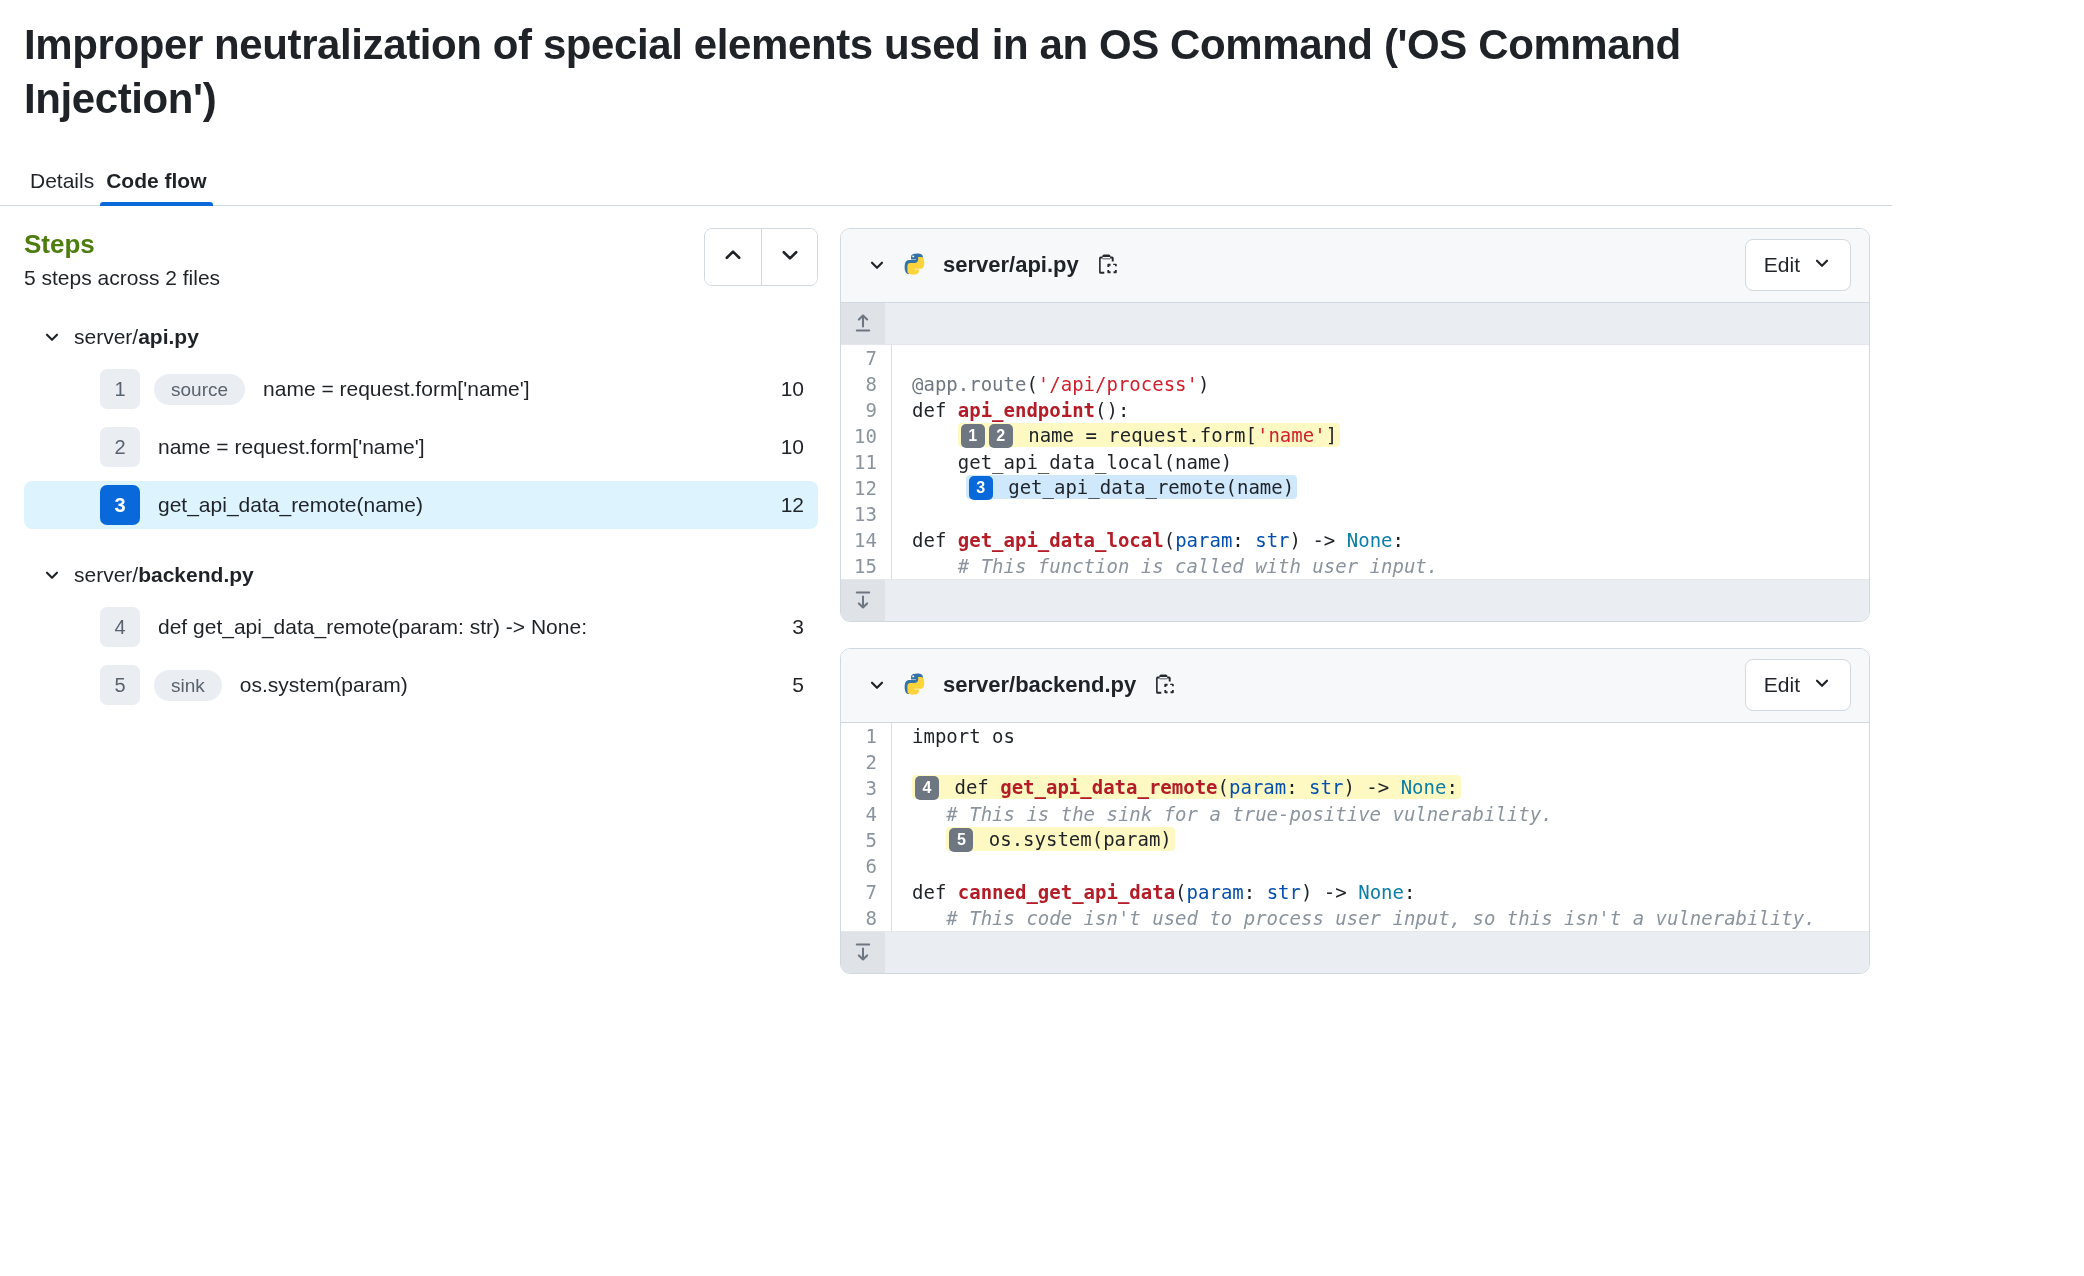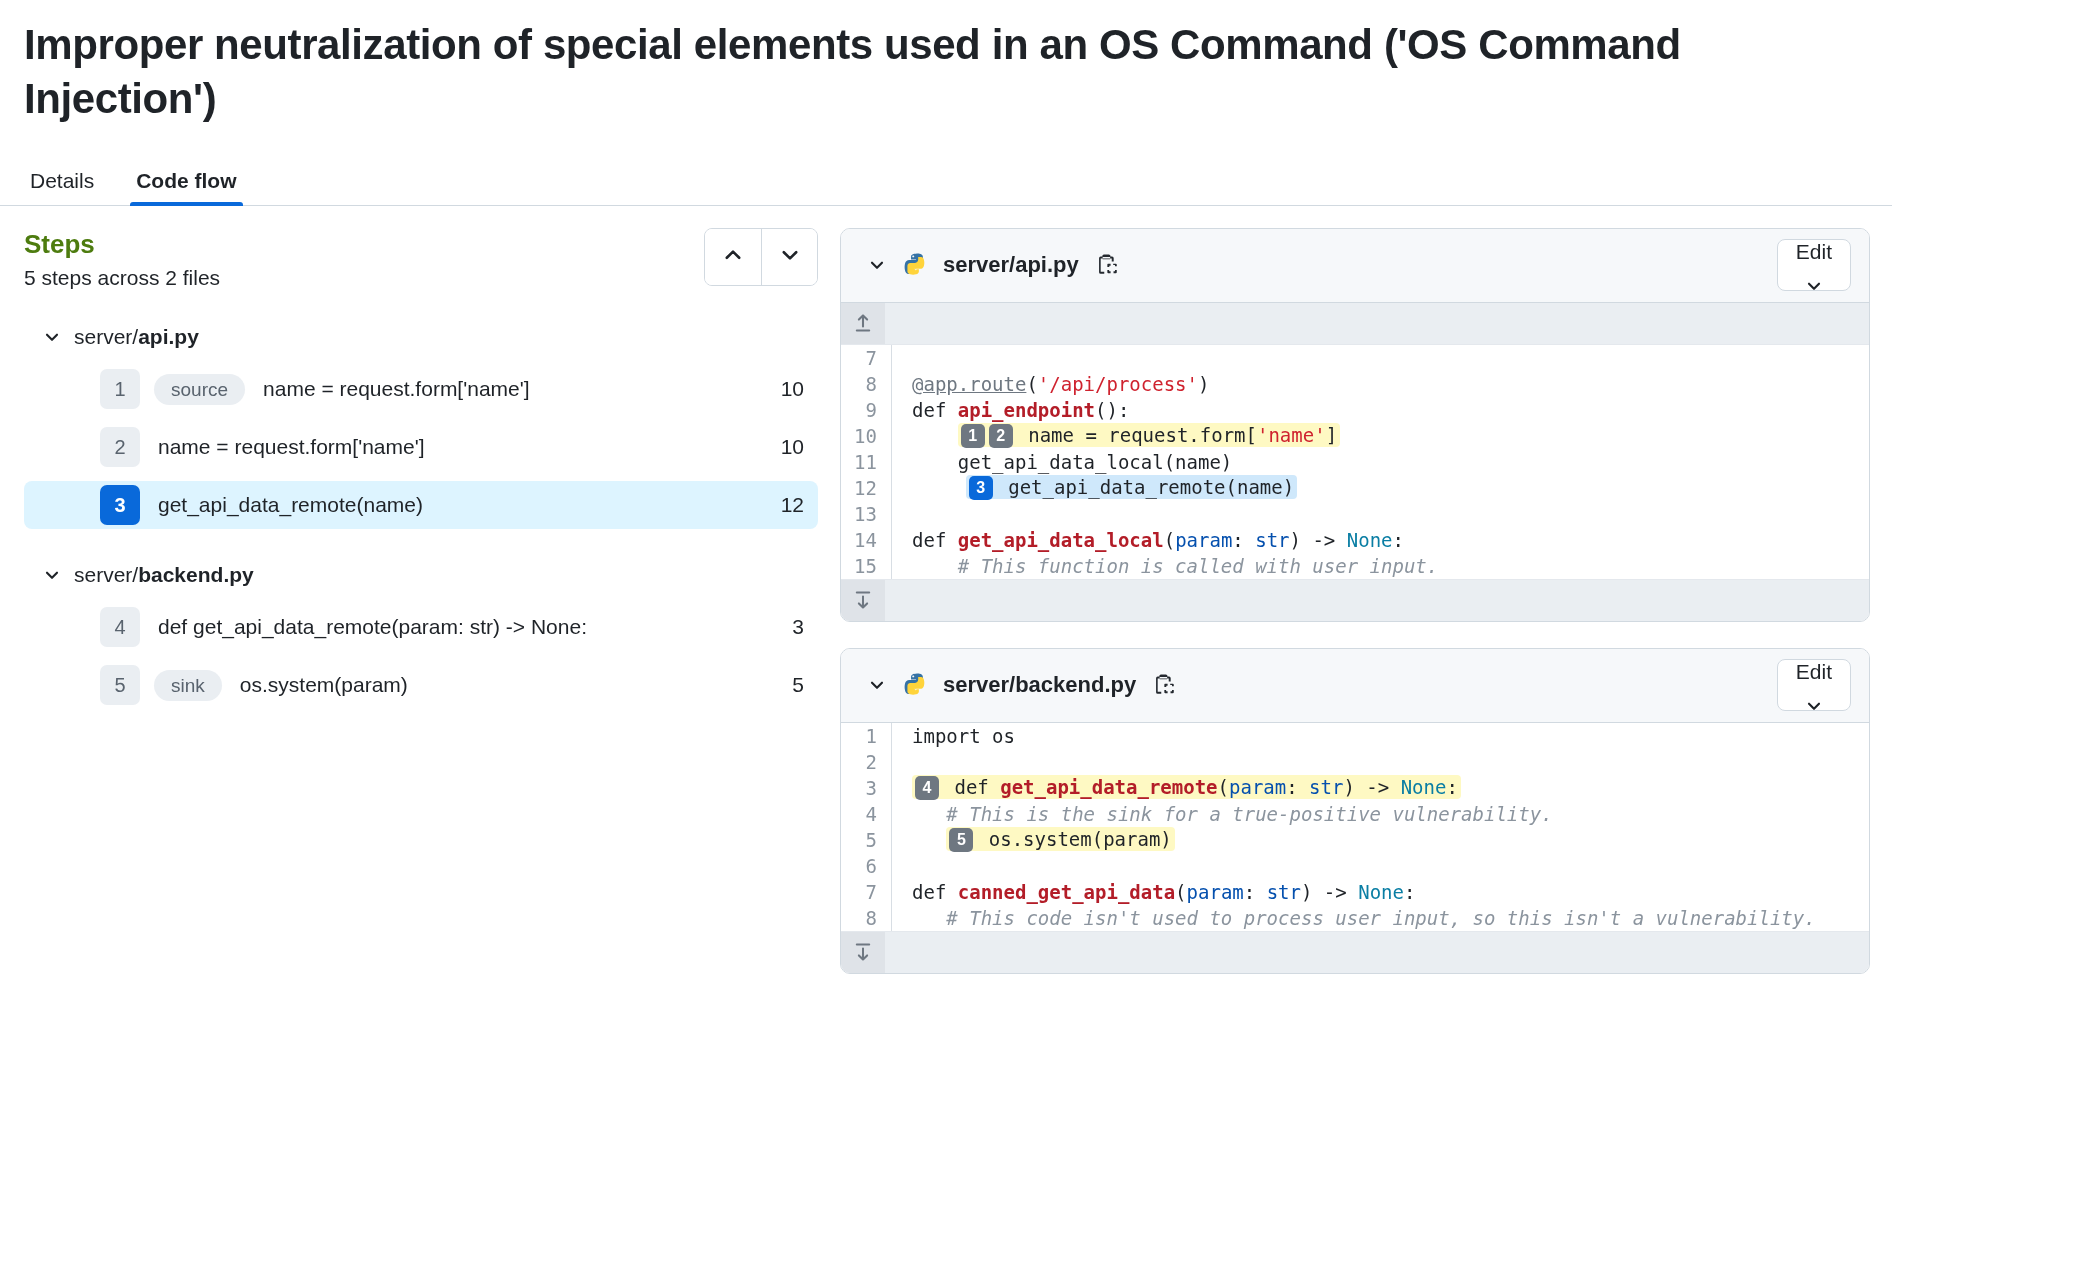--- a/index.html
+++ b/index.html
@@ -24,21 +24,20 @@
     margin: 0;
     max-width: 1990px;
   }
 
   
   .tabbar {
     margin-top: 26px;
     padding: 0 24px;
     display: flex;
     align-items: flex-end;
-    gap: 30px;
     border-bottom: 1px solid #d1d9e0;
     height: 54px;
   }
   .tab {
     font-size: 21px;
     color: #1f2328;
     padding: 0 6px 14px 6px;
     position: relative;
     cursor: pointer;
     line-height: 1;
@@ -201,21 +200,20 @@
     border-radius: 8px;
     background: #ffffff;
     height: 52px;
     display: flex;
     align-items: center;
     gap: 12px;
     padding: 0 18px;
     font-size: 21px;
     color: #1f2328;
     cursor: pointer;
-    flex-direction: column;
   }
 
   .expand-bar {
     background: #eaeef2;
     height: 42px;
     display: flex;
     align-items: stretch;
     border-bottom: 1px solid #e4e8ed;
   }
   .expand-bar.bottom { border-bottom: none; border-top: 1px solid #e4e8ed; }
@@ -253,21 +251,21 @@
     align-self: stretch;
     background: #d8dee4;
     margin-right: 20px;
   }
   .ctext { white-space: pre; overflow: hidden; }
 
   
   .s-def   { color: #1f2328; }
   .s-fnred { color: #b31d28; font-weight: 700; margin-top: 16px; }
   .s-str   { color: #cf222e; }
-  .s-dec   { color: #6e7781; text-decoration: underline; }
+  .s-dec   { color: #6e7781; }
   .s-cmt   { color: #8b949e; font-style: italic; }
   .s-par   { color: #0550ae; }
   .s-type  { color: #0a7ea4; }
   .s-plain { color: #1f2328; }
 
   .hl { background: #fef9c3; border-radius: 4px; padding: 1px 3px; }
   .hl-blue { background: #cfe8fb; border-radius: 4px; padding: 1px 3px; margin-left: 8px; }
 
   .mark {
     display: inline-flex;

